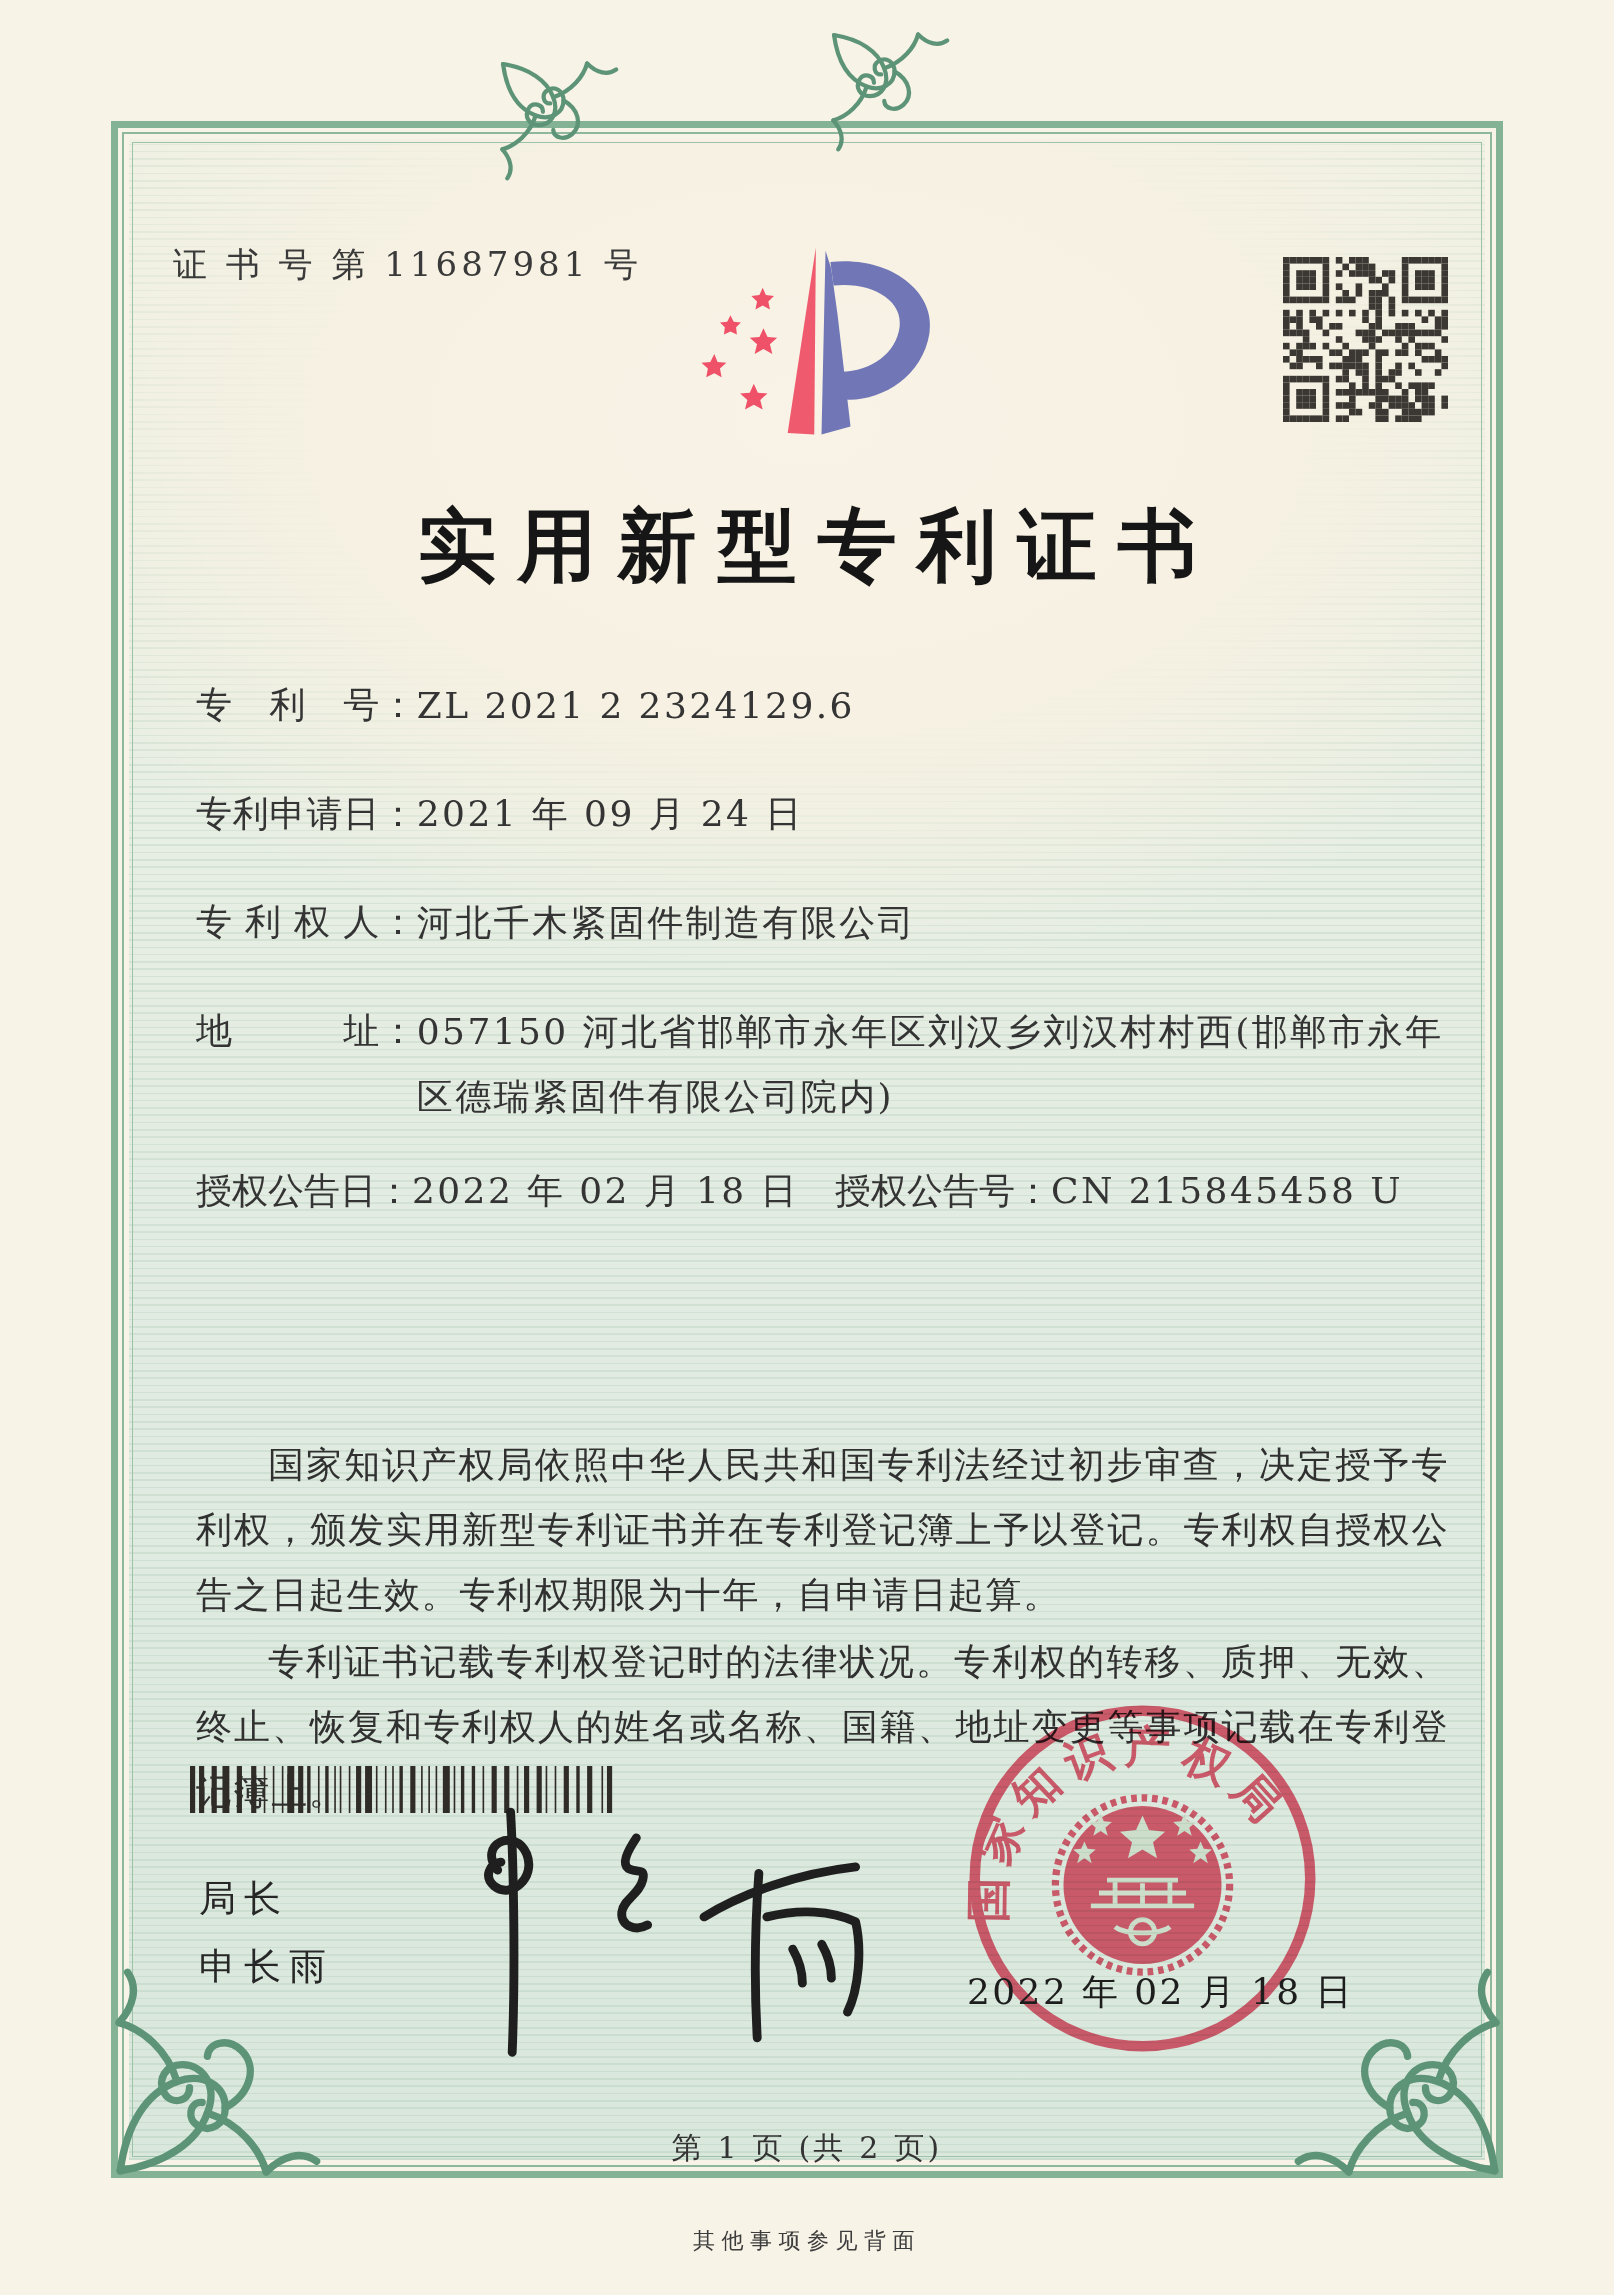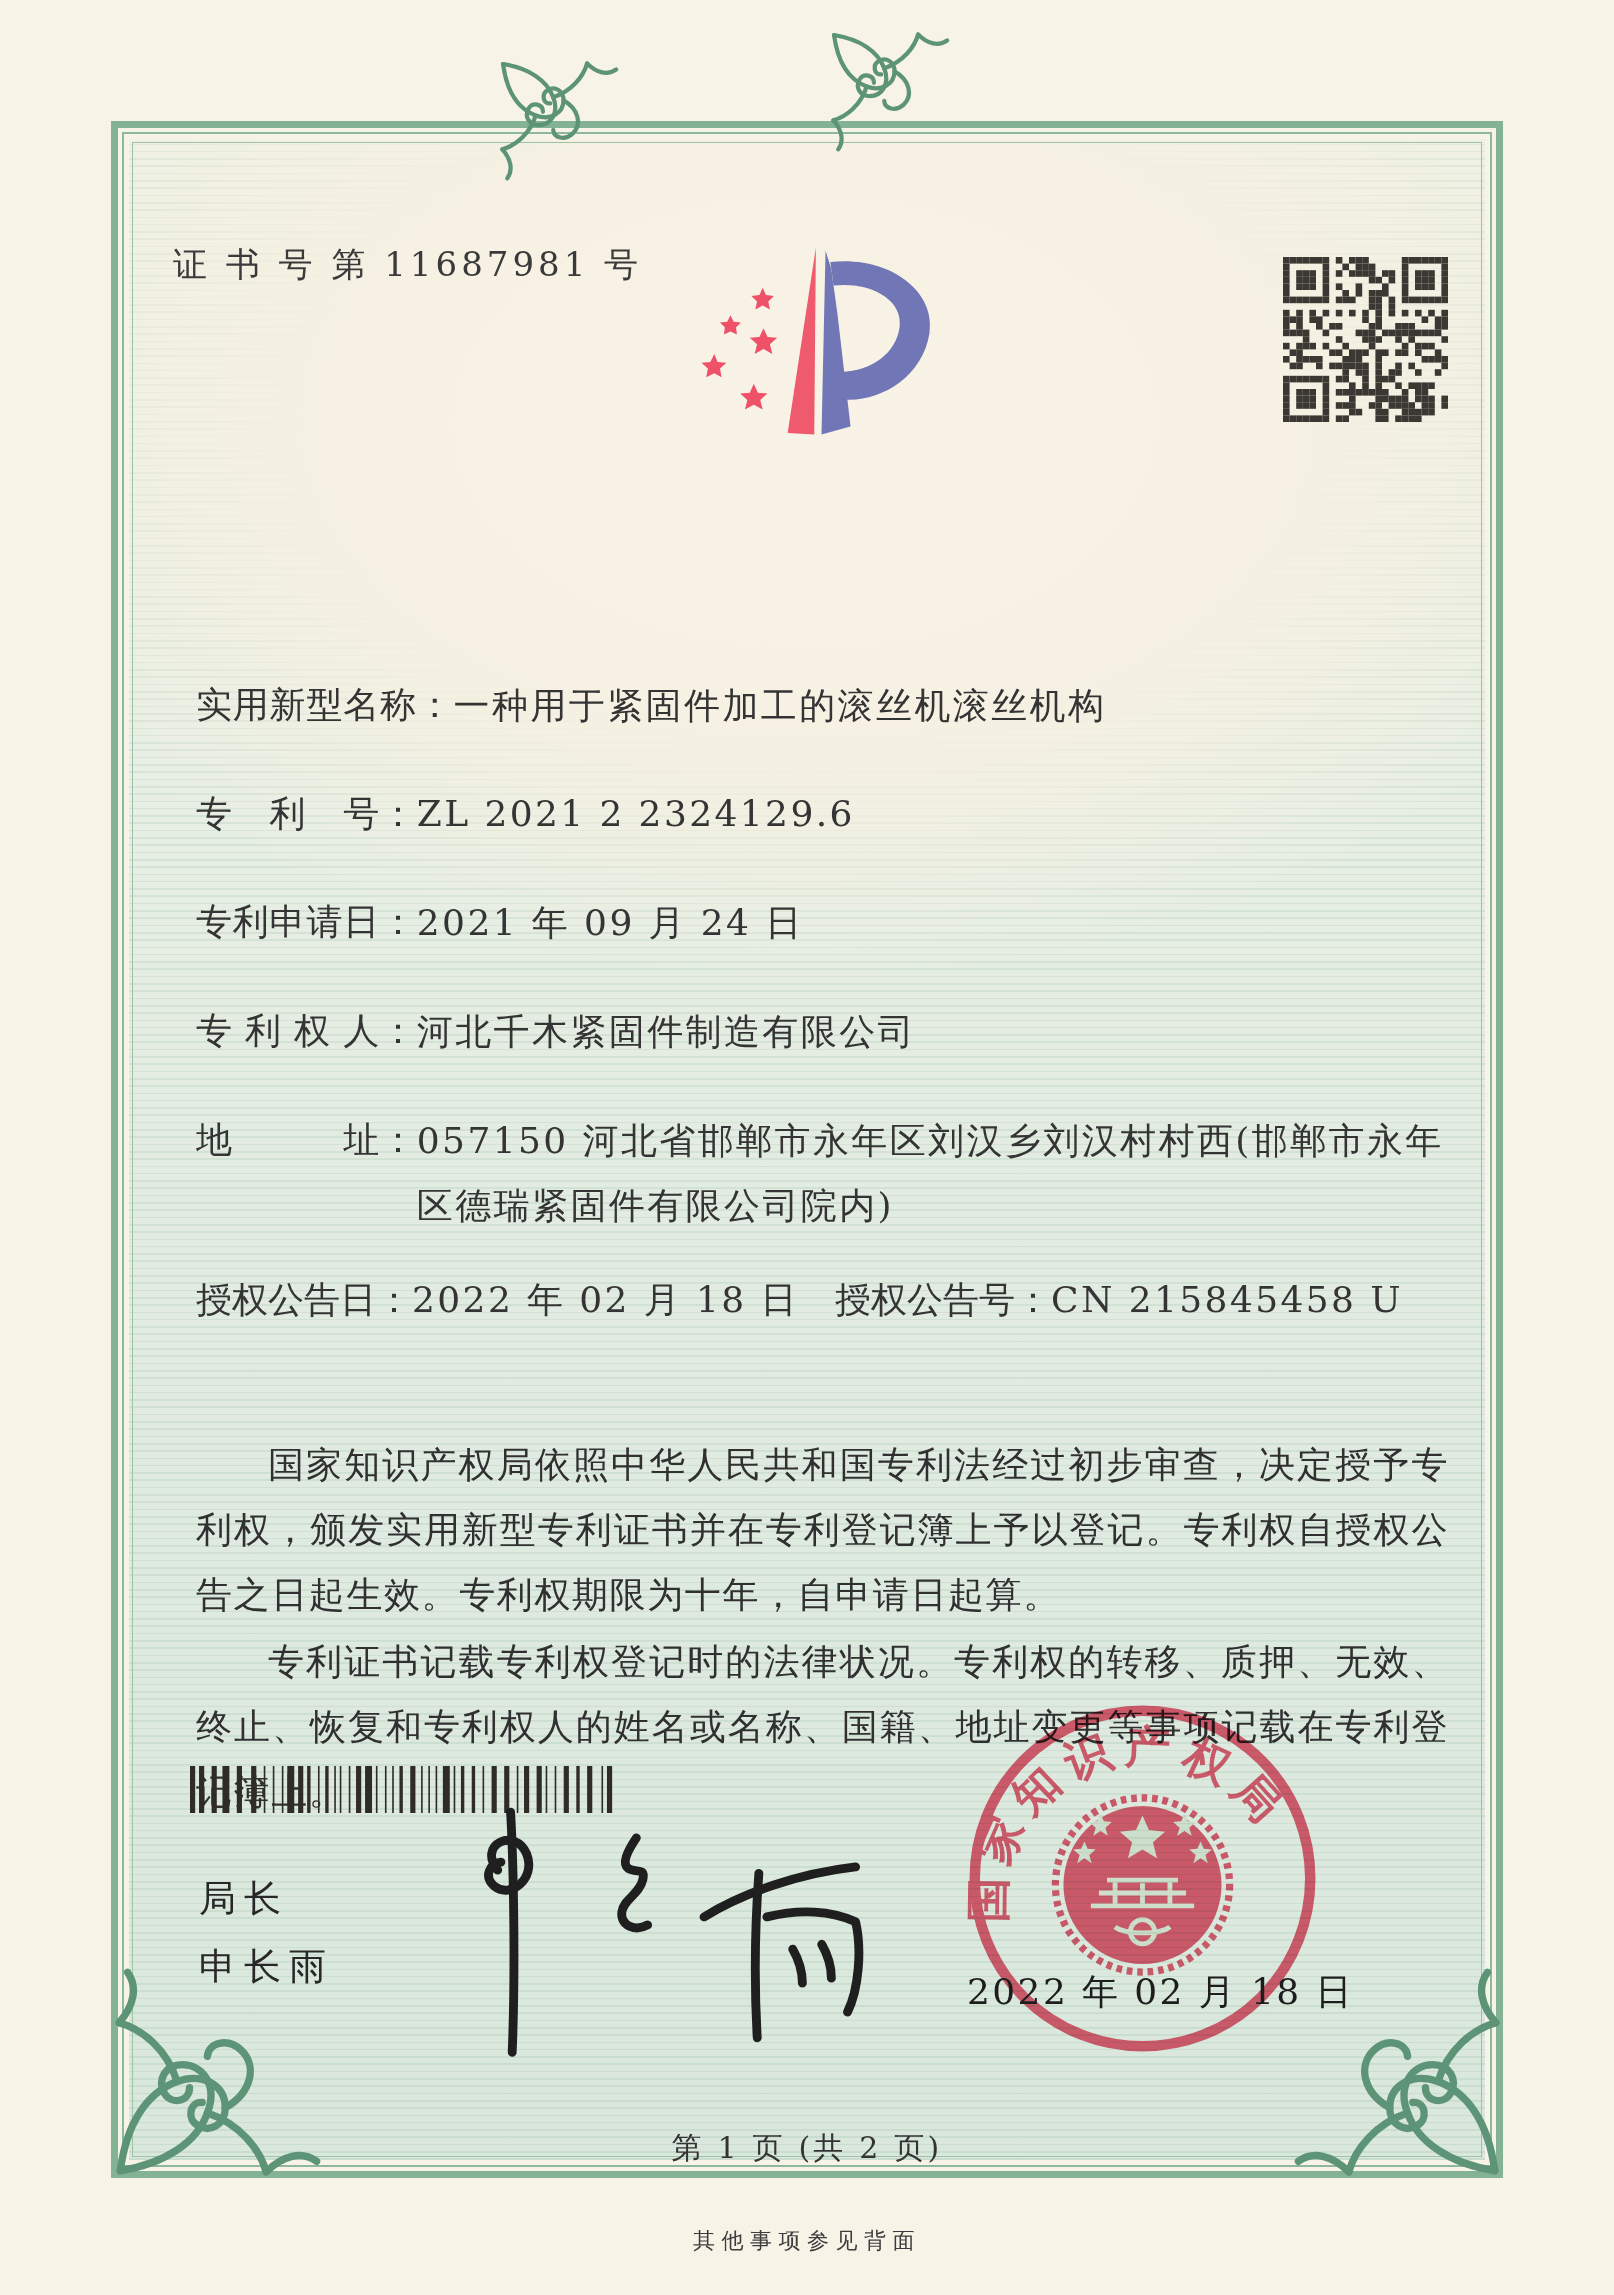--- a/index.html
+++ b/index.html
@@ -442,26 +442,23 @@
       <rect x="8" y="24" width="1" height="1" fill="#3b3733"></rect>
       <rect x="9" y="24" width="1" height="1" fill="#3b3733"></rect>
       <rect x="14" y="24" width="1" height="1" fill="#3b3733"></rect>
       <rect x="15" y="24" width="1" height="1" fill="#3b3733"></rect>
       <rect x="17" y="24" width="1" height="1" fill="#3b3733"></rect>
       <rect x="18" y="24" width="1" height="1" fill="#3b3733"></rect>
       <rect x="19" y="24" width="1" height="1" fill="#3b3733"></rect>
       <rect x="20" y="24" width="1" height="1" fill="#3b3733"></rect>
     </svg>
 
+  <div class="title">实用新型专利证书</div>
 
   <div class="fields">
-    <div class="frow">
-      <span class="flabel">实用新型名称：</span>
-      <span class="fvalue">一种用于紧固件加工的滚丝机滚丝机构</span>
-    </div>
     <div class="frow">
       <span class="flabel">专　利　号：</span>
       <span class="fvalue">ZL 2021 2 2324129.6</span>
     </div>
     <div class="frow">
       <span class="flabel">专利申请日：</span>
       <span class="fvalue">2021 年 09 月 24 日</span>
     </div>
     <div class="frow">
       <span class="flabel">专 利 权 人：</span>

